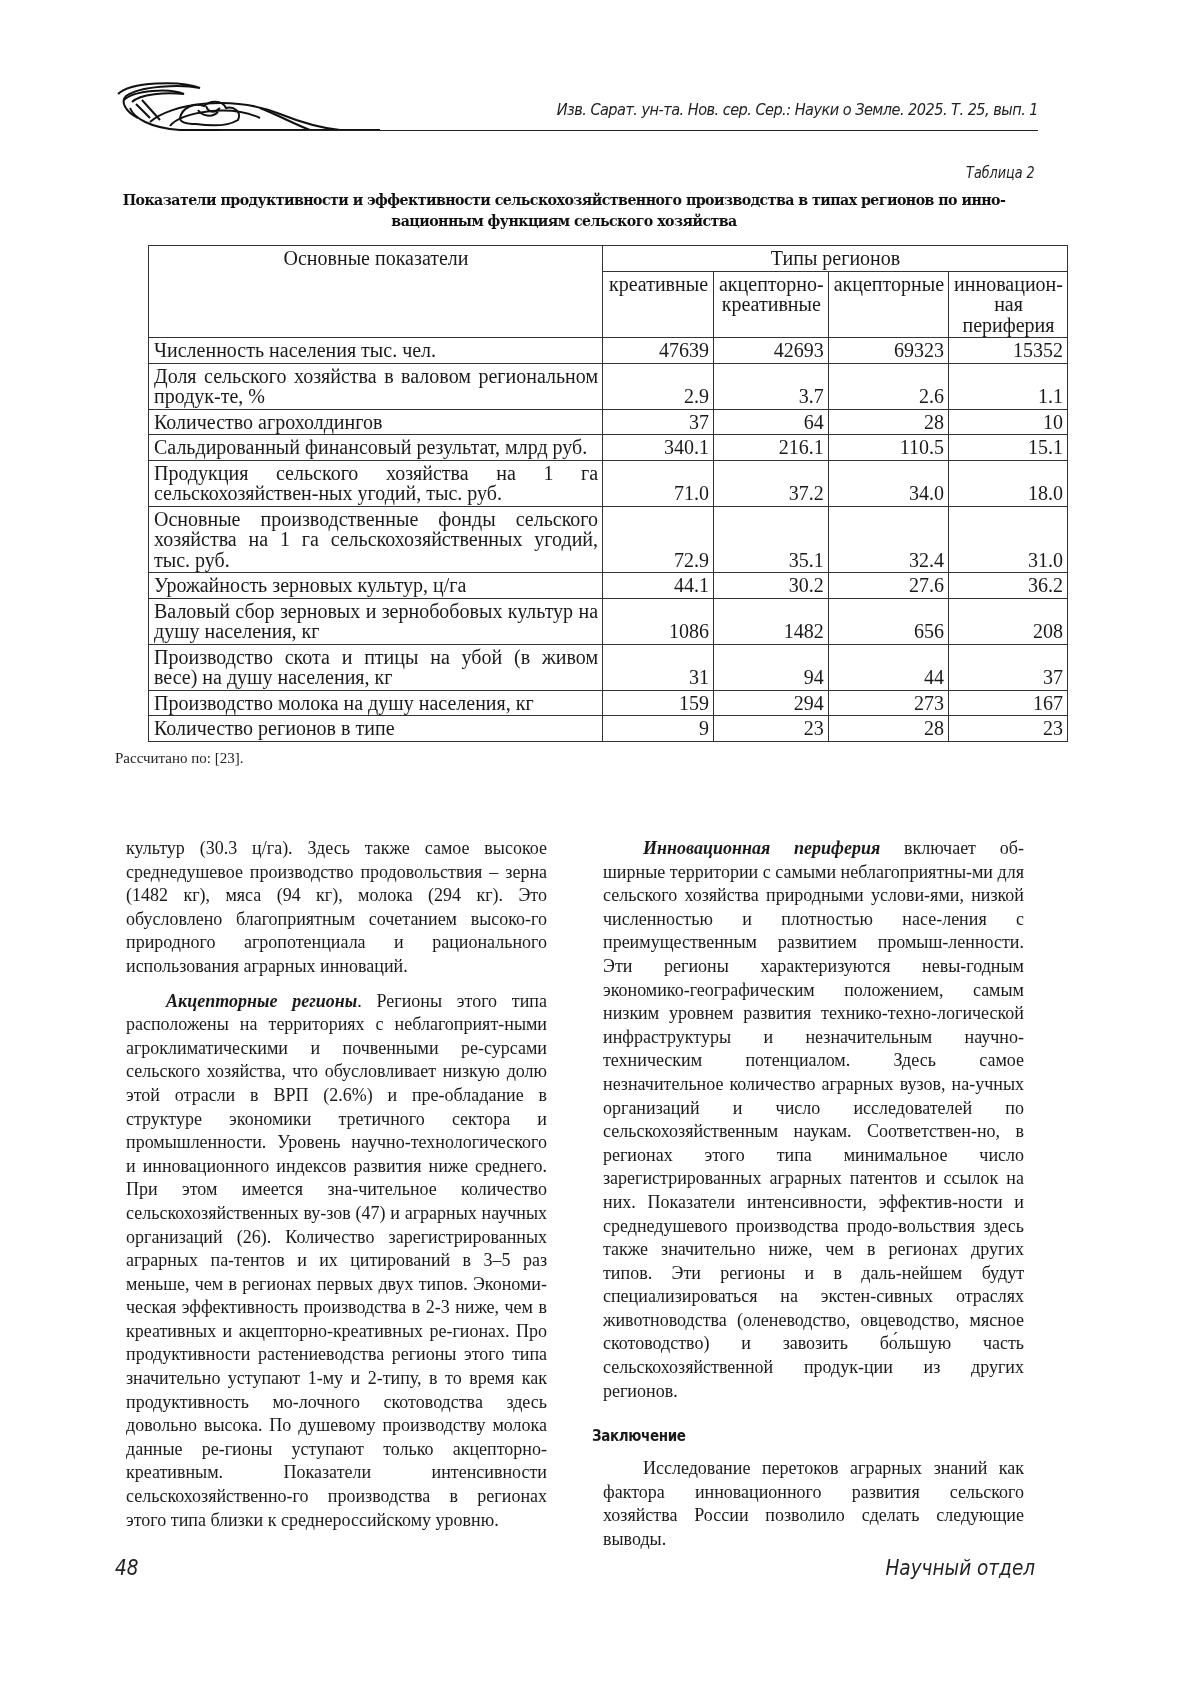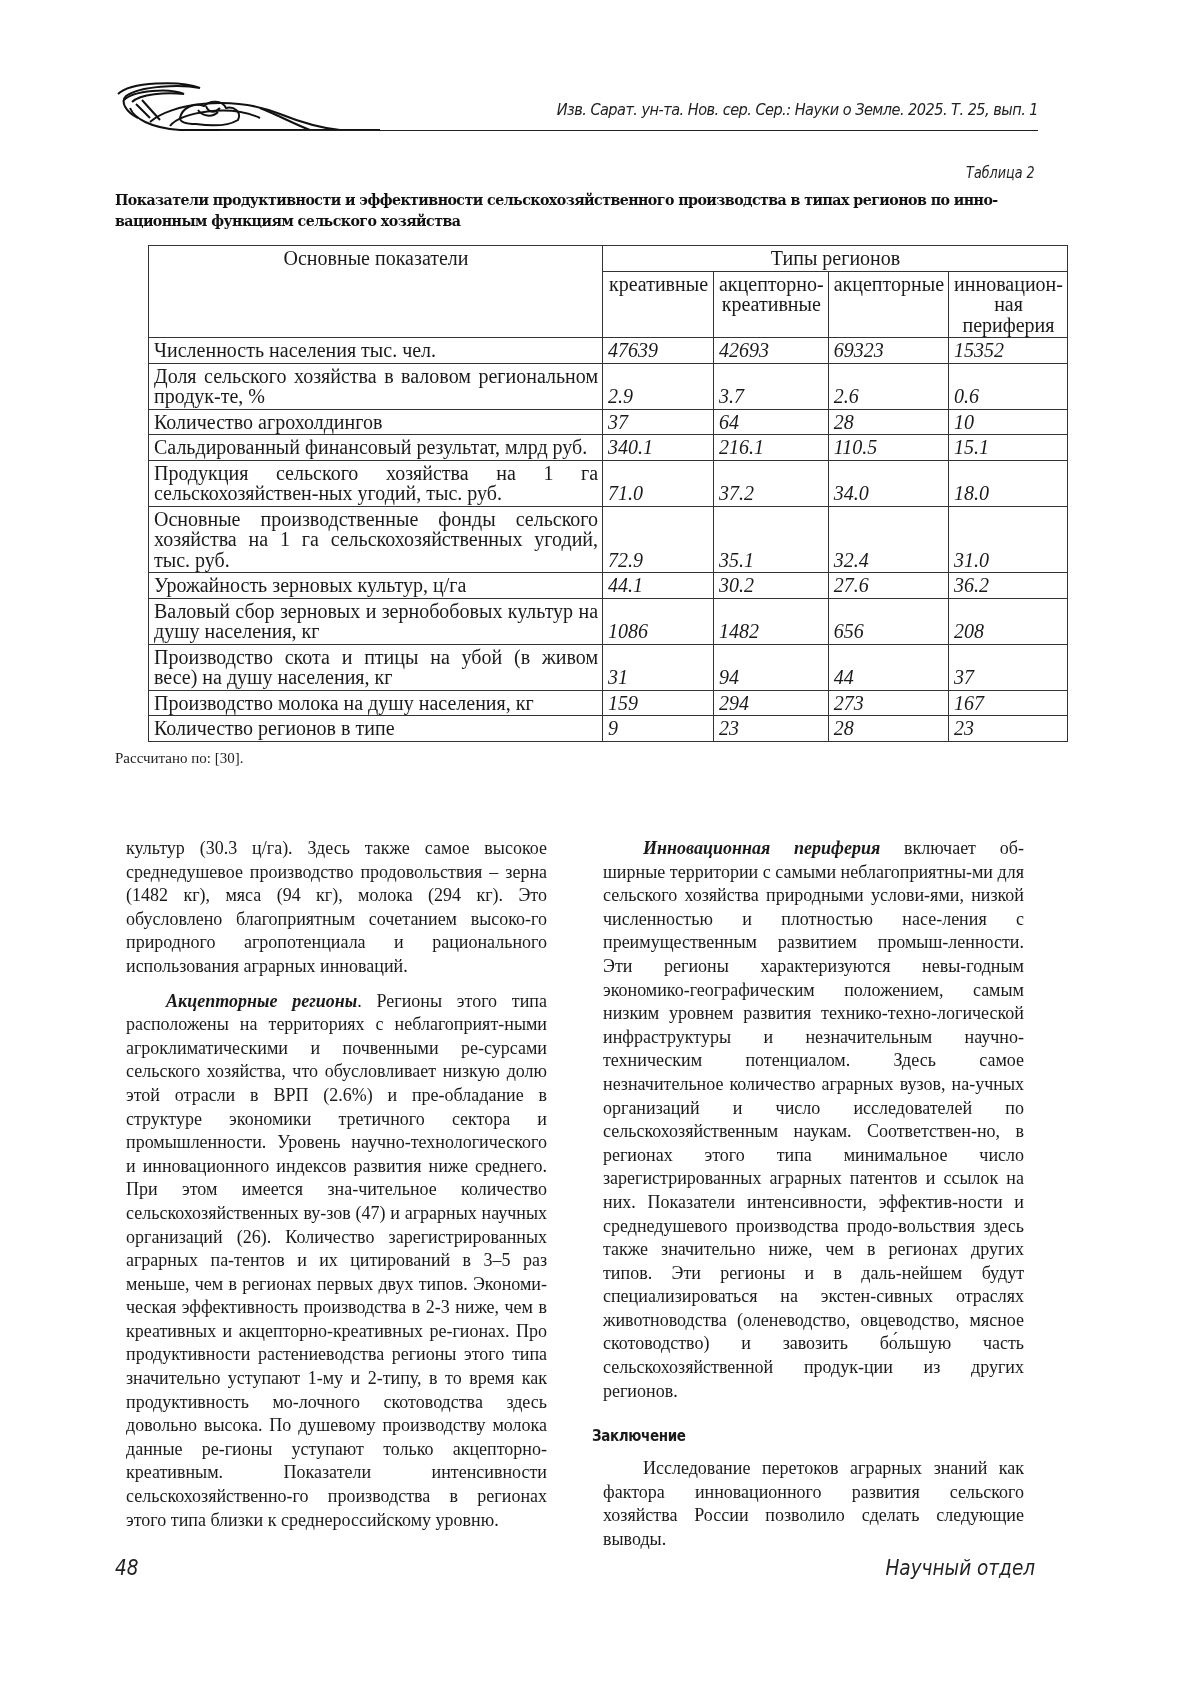--- a/index.html
+++ b/index.html
@@ -7,28 +7,28 @@
   .page { position: absolute; left: 0; top: 0; width: 1200px; height: 1697px; }
 
   
   .running-header { position: absolute; left: 110px; top: 78px; width: 928px; height: 58px; }
   .logo { position: absolute; left: 0; top: 0; width: 270px; height: 58px; }
   .header-rule { position: absolute; left: 110px; right: 0; top: 52px; height: 0; border-top: 1.6px solid #222; }
   .journal-title { position: absolute; right: 0; top: 22px; font-family: "DejaVu Sans", sans-serif; font-style: italic; font-size: 16.5px; letter-spacing: -0.6px; color: #222; white-space: nowrap; transform: scaleX(0.88); transform-origin: right center; }
 
   
   .table-label { position: absolute; right: 165px; top: 164px; font-family: "DejaVu Sans", sans-serif; font-style: italic; font-size: 15px; color: #222; transform: scaleX(0.85); transform-origin: right center; }
-  .table-title { position: absolute; left: 115px; width: 920px; top: 190px; font-family: "DejaVu Serif", serif; font-weight: bold; font-size: 14.2px; line-height: 21px; color: #111; letter-spacing: -0.55px; }
+  .table-title { position: absolute; left: 104px; width: 920px; top: 190px; font-family: "DejaVu Serif", serif; font-weight: bold; font-size: 14.2px; line-height: 21px; text-align: center; color: #111; letter-spacing: -0.55px; }
 
   
   .data-table { position: absolute; left: 115px; top: 245px; width: 920px; border-collapse: collapse; font-family: "Liberation Serif", serif; font-size: 20px; color: #1a1a1a; margin-left: 33px; }
   .data-table td, .data-table th { border: 1px solid #333; padding: 2px 4px 2px 5px; line-height: 20.5px; font-weight: normal; }
   .data-table th { text-align: center; vertical-align: top; }
   .data-table td.label { text-align: justify; text-align-last: left; vertical-align: top; }
-  .data-table td.num { text-align: left; vertical-align: bottom; font-style: italic; }
+  .data-table td.num { text-align: right; vertical-align: bottom; }
   .col-label { width: 467px; }
   .col-val { width: 111px; }
 
   .table-note { position: absolute; left: 115px; top: 750px; font-family: "Liberation Serif", serif; font-size: 15px; color: #222; }
 
   
   .column { position: absolute; top: 826px; font-family: "Liberation Serif", serif; font-size: 18px; line-height: 23.6px; color: #1a1a1a; text-align: justify; hyphens: manual; }
   .column p { margin: 11px; text-indent: 0; }
   .column p.indent { text-indent: 40px; }
   .col-left { left: 115px; width: 443px; }
@@ -93,21 +93,21 @@
         <td class="num">47639</td>
         <td class="num">42693</td>
         <td class="num">69323</td>
         <td class="num">15352</td>
       </tr>
       <tr>
         <td class="label">Доля сельского хозяйства в валовом региональном продук-те, %</td>
         <td class="num">2.9</td>
         <td class="num">3.7</td>
         <td class="num">2.6</td>
-        <td class="num">0.6</td>
+        <td class="num">1.1</td>
       </tr>
       <tr>
         <td class="label">Количество агрохолдингов</td>
         <td class="num">37</td>
         <td class="num">64</td>
         <td class="num">28</td>
         <td class="num">10</td>
       </tr>
       <tr>
         <td class="label">Сальдированный финансовый результат, млрд руб.</td>
@@ -161,21 +161,21 @@
       <tr>
         <td class="label">Количество регионов в типе</td>
         <td class="num">9</td>
         <td class="num">23</td>
         <td class="num">28</td>
         <td class="num">23</td>
       </tr>
     </tbody>
   </table>
 
-  <div class="table-note">Рассчитано по: [30].</div>
+  <div class="table-note">Рассчитано по: [23].</div>
 
   <div class="column col-left">
     <p>культур (30.3 ц/га). Здесь также самое высокое среднедушевое производство продовольствия – зерна (1482 кг), мяса (94 кг), молока (294 кг). Это обусловлено благоприятным сочетанием высоко-го природного агропотенциала и рационального использования аграрных инноваций.</p>
     <p class="indent"><span class="bi">Акцепторные регионы</span><span>. Регионы этого типа расположены на территориях с неблагоприят-ными агроклиматическими и почвенными ре-сурсами сельского хозяйства, что обусловливает низкую долю этой отрасли в ВРП (2.6%) и пре-обладание в структуре экономики третичного сектора и промышленности. Уровень научно-технологического и инновационного индексов развития ниже среднего. При этом имеется зна-чительное количество сельскохозяйственных ву-зов (47) и аграрных научных организаций (26). Количество зарегистрированных аграрных па-тентов и их цитирований в 3–5 раз меньше, чем в регионах первых двух типов. Экономи-ческая эффективность производства в 2-3 ниже, чем в креативных и акцепторно-креативных ре-гионах. Про продуктивности растениеводства регионы этого типа значительно уступают 1-му и 2-типу, в то время как продуктивность мо-лочного скотоводства здесь довольно высока. По душевому производству молока данные ре-гионы уступают только акцепторно-креативным. Показатели интенсивности сельскохозяйственно-го производства в регионах этого типа близки к среднероссийскому уровню.</span></p>
   </div>
 
   <div class="column col-right">
     <p class="indent"><span class="bi">Инновационная периферия</span><span> включает об-ширные территории с самыми неблагоприятны-ми для сельского хозяйства природными услови-ями, низкой численностью и плотностью насе-ления с преимущественным развитием промыш-ленности. Эти регионы характеризуются невы-годным экономико-географическим положением, самым низким уровнем развития технико-техно-логической инфраструктуры и незначительным научно-техническим потенциалом. Здесь самое незначительное количество аграрных вузов, на-учных организаций и число исследователей по сельскохозяйственным наукам. Соответствен-но, в регионах этого типа минимальное число зарегистрированных аграрных патентов и ссылок на них. Показатели интенсивности, эффектив-ности и среднедушевого производства продо-вольствия здесь также значительно ниже, чем в регионах других типов. Эти регионы и в даль-нейшем будут специализироваться на экстен-сивных отраслях животноводства (оленеводство, овцеводство, мясное скотоводство) и завозить бо́льшую часть сельскохозяйственной продук-ции из других регионов.</span></p>
     <p class="section-heading">Заключение</p>
     <p class="indent">Исследование перетоков аграрных знаний как фактора инновационного развития сельского хозяйства России позволило сделать следующие выводы.</p>

